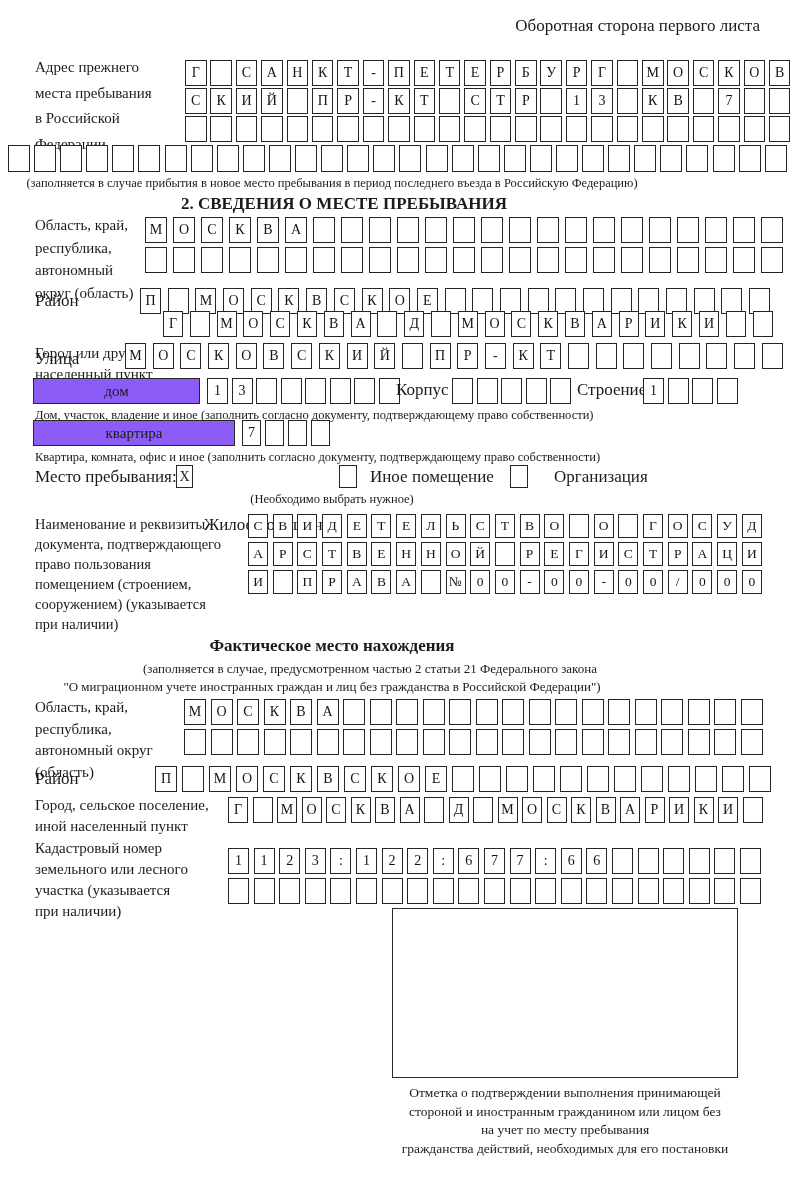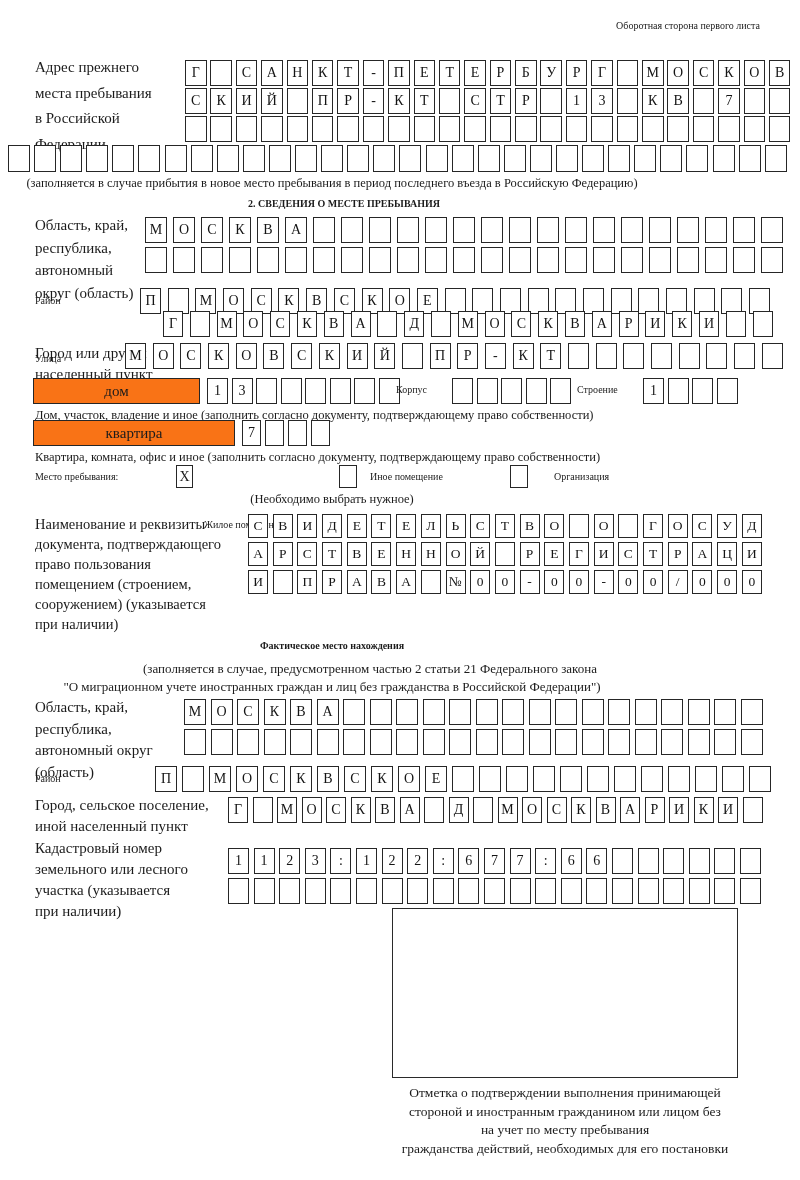--- a/index.html
+++ b/index.html
@@ -1,42 +1,42 @@
 <!DOCTYPE html>
 <html><head>
 <meta charset="utf-8">
 <style>
   html,body{margin:0;padding:0;background:#fff;}
   .page{
     position:relative;width:800px;height:1180px;background:#fff;overflow:hidden;
     font-family:"Liberation Serif","DejaVu Serif",serif;color:#1b1b1b;
   }
   .abs{position:absolute;}
-  .t15{font-size:10px;line-height:18px;}
+  .t15{font-size:17px;line-height:18px;}
   .t13{font-size:13px;line-height:17px;}
   .t12{font-size:12.5px;line-height:15px;}
   .bold{font-weight:bold;}
   .center{left:0;width:664px;text-align:center;}
   
   .lbl{position:absolute;font-size:15px;}
   .lbl div{line-height:var(--lh,22px);white-space:nowrap;}
   
   .cr{position:absolute;display:flex;gap:var(--g,5px);}
   .cr .cell{
     flex:none;box-sizing:border-box;
     width:var(--w,21px);height:var(--h,26px);
     border:1.6px solid #262626;background:#fff;
     display:flex;align-items:center;justify-content:center;
     font-size:var(--fs,14px);font-family:inherit;color:#141414;
   }
   
   .fieldbox{
     position:absolute;box-sizing:border-box;border:1.6px solid #262626;
     display:flex;align-items:center;justify-content:center;
-    font-size:15px;background:#f97316;
+    font-size:15px;background:#8b5cf6;
   }
   .cbox{
     position:absolute;box-sizing:border-box;border:1.6px solid #262626;
     width:18px;height:23px;display:flex;align-items:center;justify-content:center;
     font-size:14px;background:#fff;
   }
   .stamp{
     position:absolute;box-sizing:border-box;border:1.7px solid #2a2a2a;background:#fff;
   }
   .cap{position:absolute;text-align:center;}

